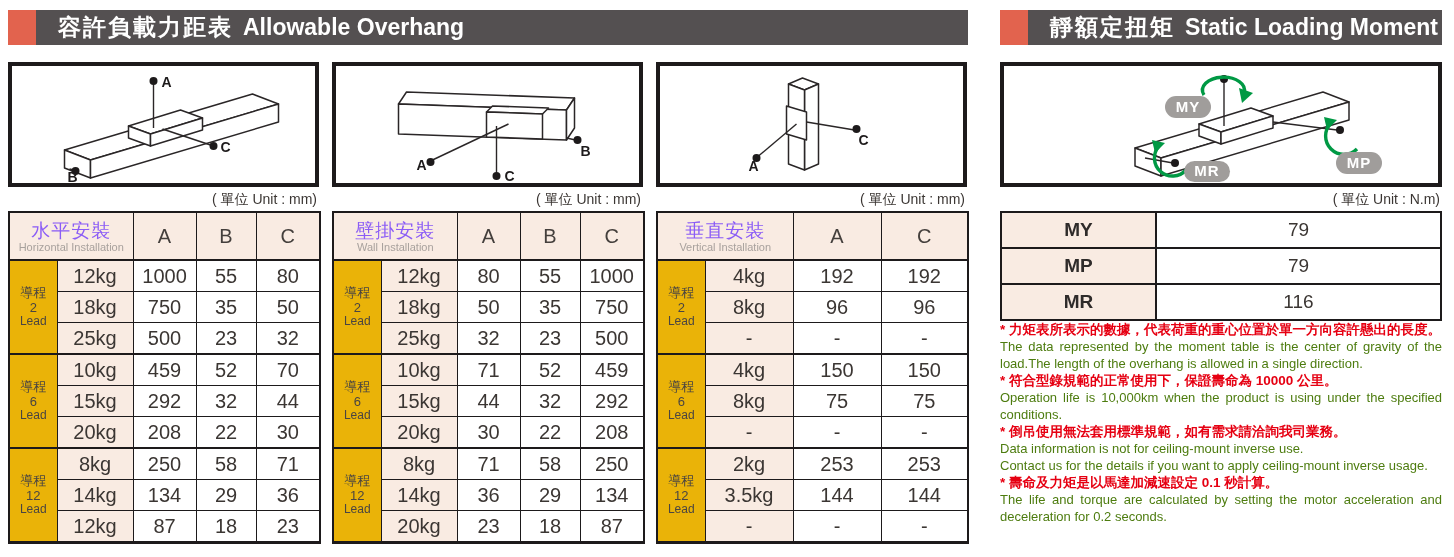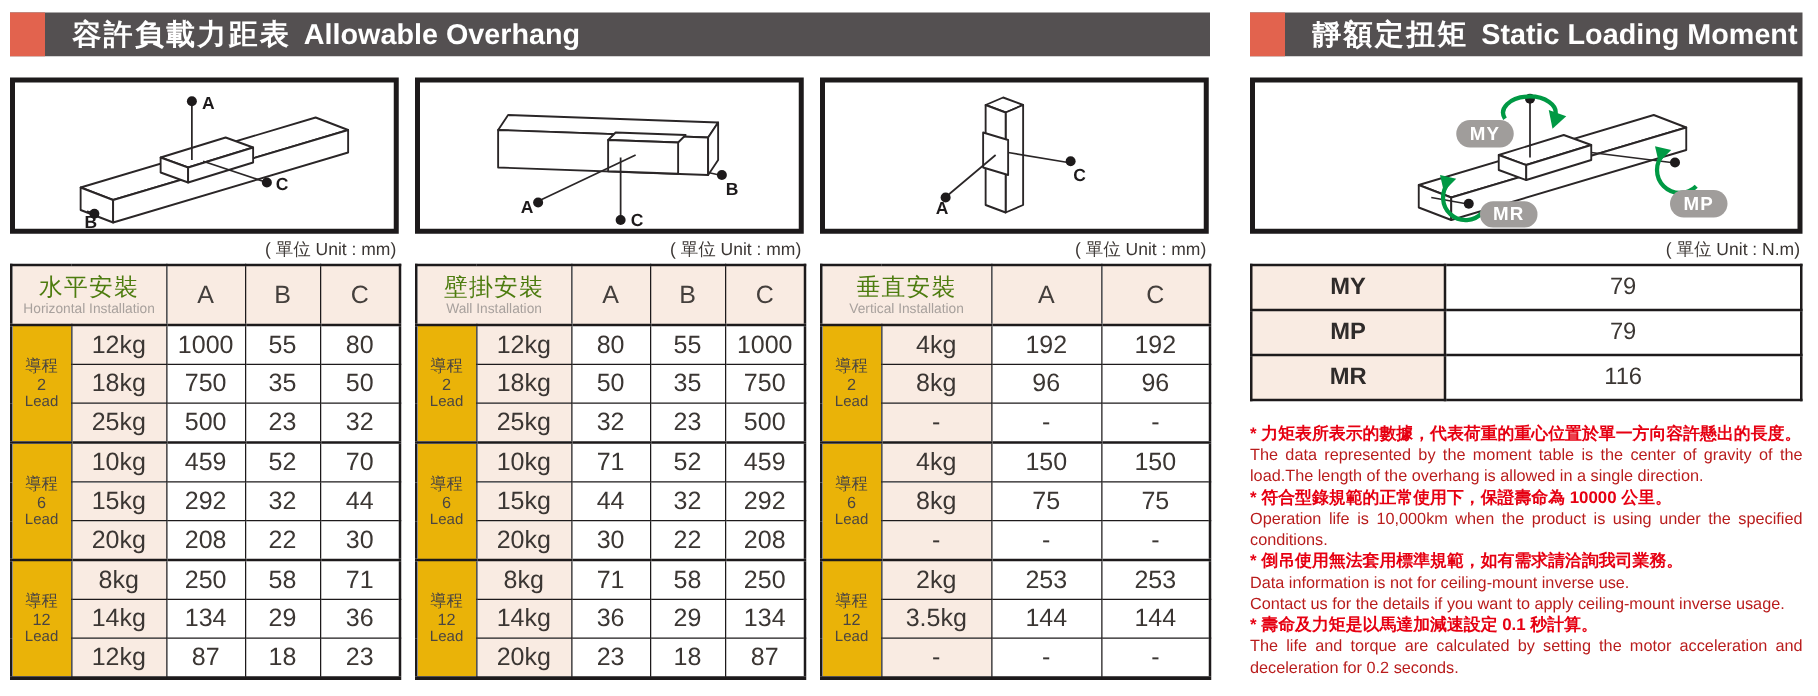--- a/index.html
+++ b/index.html
@@ -36,43 +36,43 @@
 
   .unit{text-align:right;font-size:14px;color:#3b3633;margin:4px 2px 3px 0;height:17px;line-height:17px;}
 
   
   table.ov{border-collapse:collapse;width:311px;table-layout:fixed;
     border-top:2px solid #1d1a1b;border-bottom:3px solid #1d1a1b;
     border-left:2px solid #1d1a1b;border-right:2px solid #1d1a1b;}
   .ov th,.ov td{border:1.5px solid #1d1a1b;padding:0;text-align:center;vertical-align:middle;overflow:hidden;}
   .ov tr.gstart td{border-top:2.5px solid #1d1a1b;}
   .ov .hrow th{border-bottom:2.5px solid #1d1a1b;height:46px;background:#f9ebe2;}
-  .ov .tzh{font-size:19px;color:#4d7c0f;font-weight:normal;line-height:21px;letter-spacing:1px;}
+  .ov .tzh{font-size:19px;color:#8b5cf6;font-weight:normal;line-height:21px;letter-spacing:1px;}
   .ov .ten{font-size:11px;color:#a8a19d;font-weight:normal;line-height:12px;}
   .ov .chead{font-size:20px;font-weight:normal;color:#443f3c;}
   .ov td{height:30px;font-size:20px;}
   .ov td.lead{background:#eab308;font-size:13px;color:#4a4542;line-height:1.08;}
   .ov td.lead .lzh,.ov td.lead .lnum,.ov td.lead .len{display:block;}
   .ov td.lead .len{font-size:12px;}
   .ov td.load{background:#f9ebe2;}
   .ov td.val{background:#ffffff;}
 
   
   table.mo{border-collapse:collapse;width:440px;table-layout:fixed;
     border-top:2px solid #1d1a1b;border-bottom:2.5px solid #1d1a1b;
     border-left:1.5px solid #1d1a1b;border-right:1.5px solid #1d1a1b;}
   .mo td{border:2px solid #1d1a1b;height:32px;text-align:center;vertical-align:middle;}
   .mo td.mlabel{background:#f9ebe2;font-weight:bold;font-size:19px;color:#2f2b2a;}
   .mo td.mval{background:#fff;font-size:19px;}
 
   
-  .notes{margin-top:17px;width:442px;}
+  .notes{margin-top:0;width:442px;}
   .notes p{margin:0;padding:0;line-height:17px;}
   .nzh{color:#e60012;font-size:13.5px;font-weight:bold;}
-  .nen{color:#b91c1c;font-size:13px;text-align:justify;}
+  .nen{color:#4d7c0f;font-size:13px;text-align:justify;}
 </style>
 </head>
 <body>
 
 <div class="section left">
   <div class="hbar">
     <div class="sq"></div>
     <div class="zh">容許負載力距表</div>
     <div class="en">Allowable Overhang</div>
   </div>

